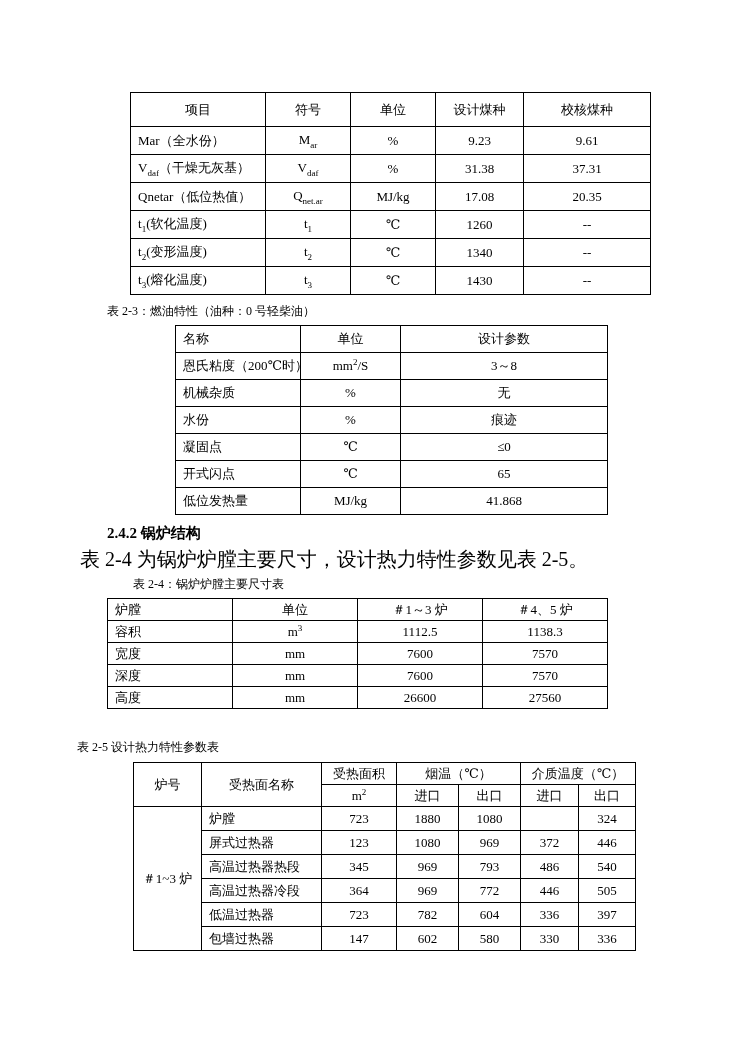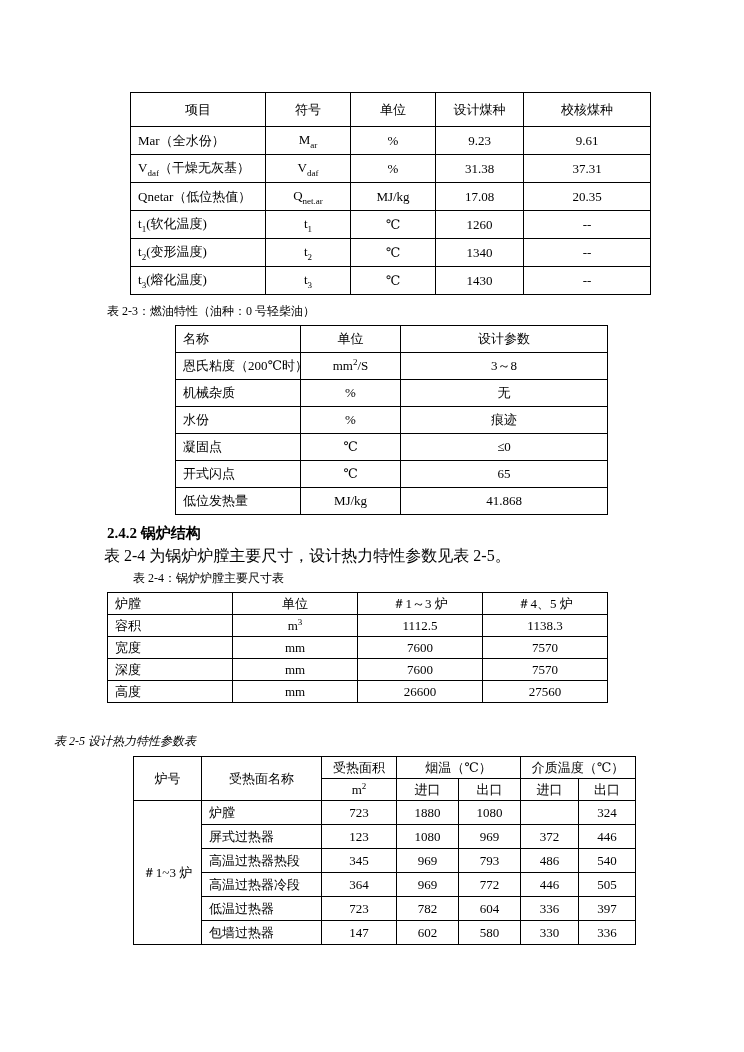--- a/index.html
+++ b/index.html
@@ -24,27 +24,27 @@
   .t1 th { height: 34px; }
   .t1 td { height: 28px; }
 
   .caption { font-size: 12px; }
   #cap-oil { margin: 8px 0 5px 107px; }
 
   .t2 { width: 432px; margin-left: 175px; }
   .t2 th, .t2 td { height: 27px; }
 
   #heading { font-size: 15px; font-weight: bold; margin: 9px 0 3px 107px; }
-  #para { font-size: 16px; margin: 0 0 3px 104px; }
+  #para { font-size: 20px; margin: 0 0 3px 80px; }
   #cap-furnace { margin: 0 0 5px 133px; }
 
   .t3 { width: 500px; margin-left: 107px; }
   .t3 th, .t3 td { height: 22px; }
 
-  #cap-thermal { margin: 30px 0 6px 54px; font-style: italic; }
+  #cap-thermal { margin: 30px 0 6px 77px; }
   .t4 { width: 502px; margin-left: 133px; }
   .t4 th { height: 22px; }
   .t4 td { height: 24px; }
 </style>
 </head>
 <body>
 
 <div class="page">
 
   <table class="t1">

